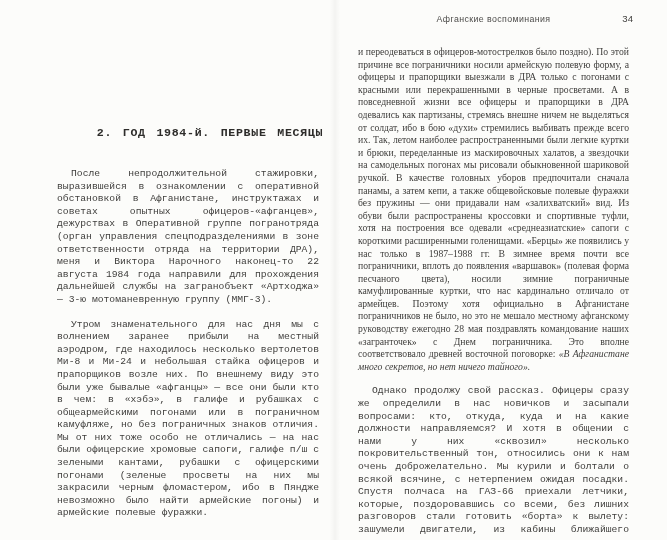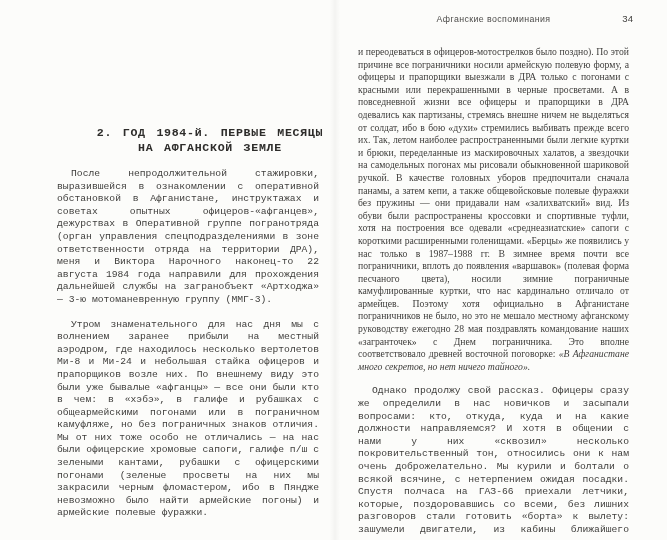--- a/index.html
+++ b/index.html
@@ -90,21 +90,20 @@
   <div class="gutter"></div>
 
   <header class="running-header">
     <span class="running-title">Афганские воспоминания</span>
     <span class="page-number">34</span>
   </header>
 
   <section class="page page-left">
     <h2 class="chapter-heading">
       <span class="heading-line">2. ГОД 1984-й. ПЕРВЫЕ МЕСЯЦЫ</span>
-      <span class="heading-line">НА АФГАНСКОЙ ЗЕМЛЕ</span>
     </h2>
     <div class="body-text">
       <p class="para indent">После непродолжительной стажировки, выразившейся в ознакомлении с оперативной обстановкой в Афганистане, инструктажах и советах опытных офицеров-«афганцев», дежурствах в Оперативной группе погранотряда (орган управления спецподразделениями в зоне ответственности отряда на территории ДРА), меня и Виктора Нарочного наконец-то 22 августа 1984 года направили для прохождения дальнейшей службы на загранобъект «Артходжа» — 3-ю мотоманевренную группу (ММГ-3).</p>
       <p class="para indent">Утром знаменательного для нас дня мы с волнением заранее прибыли на местный аэродром, где находилось несколько вертолетов Ми-8 и Ми-24 и небольшая стайка офицеров и прапорщиков возле них. По внешнему виду это были уже бывалые «афганцы» — все они были кто в чем: в «хэбэ», в галифе и рубашках с общеармейскими погонами или в пограничном камуфляже, но без пограничных знаков отличия. Мы от них тоже особо не отличались — на нас были офицерские хромовые сапоги, галифе п/ш с зелеными кантами, рубашки с офицерскими погонами (зеленые просветы на них мы закрасили черным фломастером, ибо в Пяндже невозможно было найти армейские погоны) и армейские полевые фуражки.</p>
     </div>
   </section>
 
   <section class="page page-right">
     <div class="body-text">
       <p class="para"><span>и переодеваться в офицеров-мотострелков было поздно). По этой причине все пограничники носили армейскую полевую форму, а офицеры и прапорщики выезжали в ДРА только с погонами с красными или перекрашенными в черные просветами. А в повседневной жизни все офицеры и прапорщики в ДРА одевались как партизаны, стремясь внешне ничем не выделяться от солдат, ибо в бою «духи» стремились выбивать прежде всего их. Так, летом наиболее распространенными были легкие куртки и брюки, переделанные из маскировочных халатов, а звездочки на самодельных погонах мы рисовали обыкновенной шариковой ручкой. В качестве головных уборов предпочитали сначала панамы, а затем кепи, а также общевойсковые полевые фуражки без пружины — они придавали нам «залихватский» вид. Из обуви были распространены кроссовки и спортивные туфли, хотя на построения все одевали «среднеазиатские» сапоги с короткими расширенными голенищами. «Берцы» же появились у нас только в 1987–1988 гг. В зимнее время почти все пограничники, вплоть до появления «варшавок» (полевая форма песчаного цвета), носили зимние пограничные камуфлированные куртки, что нас кардинально отличало от армейцев. Поэтому хотя официально в Афганистане пограничников не было, но это не мешало местному афганскому руководству ежегодно 28 мая поздравлять командование наших «загранточек» с Днем пограничника. Это вполне соответствовало древней восточной поговорке: </span><em class="proverb">«В Афганистане много секретов, но нет ничего тайного».</em></p>

